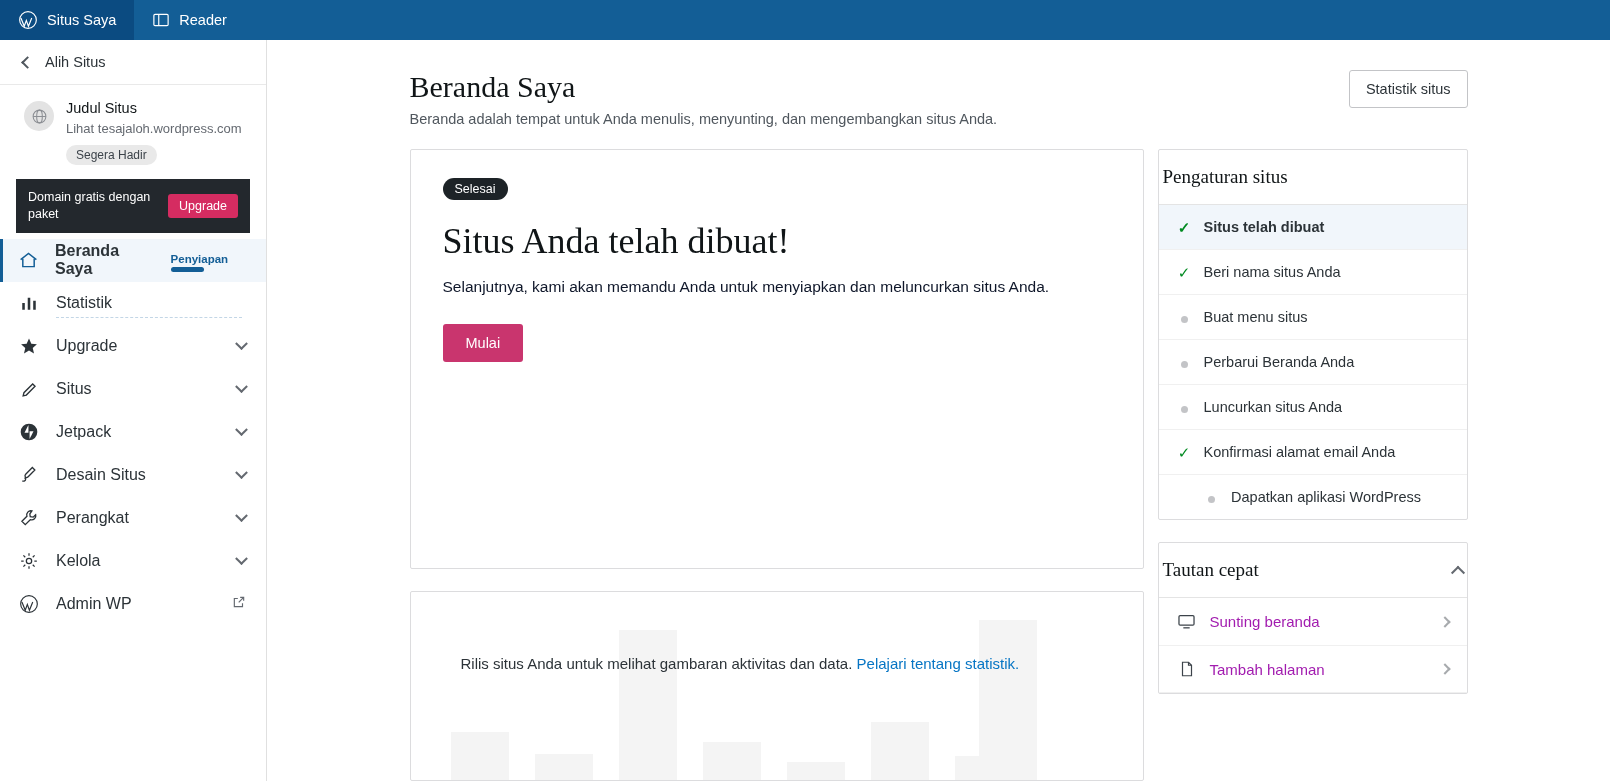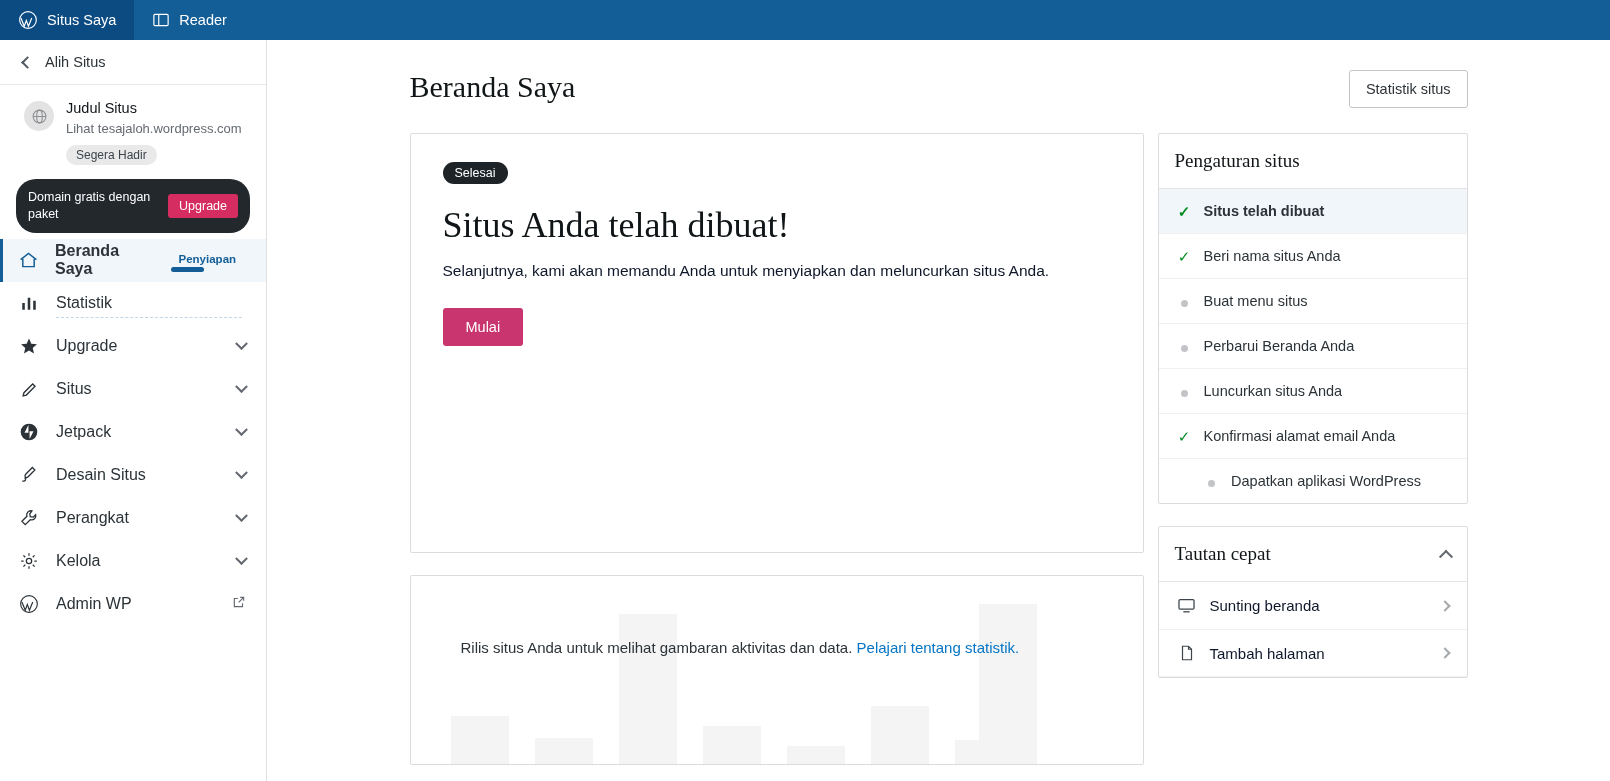--- a/index.html
+++ b/index.html
@@ -91,21 +91,20 @@
   }
   .upsell {
     margin: 4px 16px 6px 16px;
     background: #23282d;
     color: #fff;
     padding: 10px 12px;
     display: flex;
     align-items: center;
     justify-content: space-between;
     gap: 10px;
-    border-radius: 20px;
   }
   .upsell-text { font-size: 12.5px; line-height: 1.35; }
   .upsell-btn {
     background: #d52c61;
     color: #fff;
     border: 0;
     border-radius: 3px;
     padding: 5px 11px;
     font-size: 12.5px;
     font-family: inherit;
@@ -130,21 +129,21 @@
     box-shadow: inset 3px 0 0 #135e96;
     font-weight: 600;
   }
   .nav-label { flex: 1 1 auto; }
   .chev-down {
     width: 9px; height: 9px;
     border-right: 2px solid #646970;
     border-bottom: 2px solid #646970;
     transform: rotate(45deg) translate(-2px,-2px);
   }
-  .progress-wrap { width: 78px; margin-right: 2px; text-align: center; }
+  .progress-wrap { width: 78px; margin-right: 2px; }
   .progress-label { font-size: 11.5px; color: #135e96; margin-bottom: 4px; }
   .progress-track { height: 5px; background: #dcdcde; border-radius: 3px; }
   .progress-bar { height: 5px; background: #135e96; border-radius: 3px; }
   .stat-underline {
     position: absolute; left: 56px; right: 24px; bottom: 7px;
     border-bottom: 1px dashed #c3d6e6;
   }
   .ext-icon { color: #646970; }
 
   
@@ -222,21 +221,21 @@
     left: 50px; right: 60px; top: 60px;
     font-size: 15px;
     color: #2c3338;
     line-height: 1.55;
   }
   .stats-msg a { color: #0675c4; text-decoration: none; }
 
   .panel { background: #fff; border: 1px solid #dcdcde; border-radius: 2px; }
   .panel-head {
     display: flex; align-items: center; justify-content: space-between;
-    padding: 16px 16px;
+    padding: 16px 4px;
     border-bottom: 1px solid #e4e4e4;
   }
   .panel-title { font-family: "Liberation Serif", serif; font-size: 19px; color: #101517; }
   .chev-up {
     width: 10px; height: 10px;
     border-left: 2px solid #646970;
     border-top: 2px solid #646970;
     transform: rotate(45deg) translate(2px,2px);
   }
   .task {
@@ -254,21 +253,21 @@
     width: 7px; height: 7px; border-radius: 50%;
     background: #c3c4c7; display: inline-block;
     margin: 0 4px;
   }
   .quick-panel { margin-top: 22px; }
   .quick-item {
     display: flex; align-items: center; gap: 13px;
     padding: 14px 18px;
     border-bottom: 1px solid #f0f0f0;
     font-size: 15px;
-    color: #0f172a;
+    color: #a21caf;
     cursor: pointer;
   }
   .quick-item .qi-label { flex: 1 1 auto; }
   .chev-right {
     width: 8px; height: 8px;
     border-right: 2px solid #a7aaad;
     border-top: 2px solid #a7aaad;
     transform: rotate(45deg);
   }
   .qi-ico { color: #3c434a; width: 20px; display: flex; justify-content: center; }
@@ -438,20 +437,21 @@
 
     </nav>
   </aside>
 
   <main class="main">
     <div class="main-inner">
 
       <div class="page-head">
         <div>
           <h1 class="page-title">Beranda Saya</h1>
+          <div class="page-sub">Beranda adalah tempat untuk Anda menulis, menyunting, dan mengembangkan situs Anda.</div>
         </div>
         <button class="ghost-btn">Statistik situs</button>
       </div>
 
       <div class="columns">
 
         <div class="col-left">
 
           <section class="card hero">
             <span class="pill">Selesai</span>

